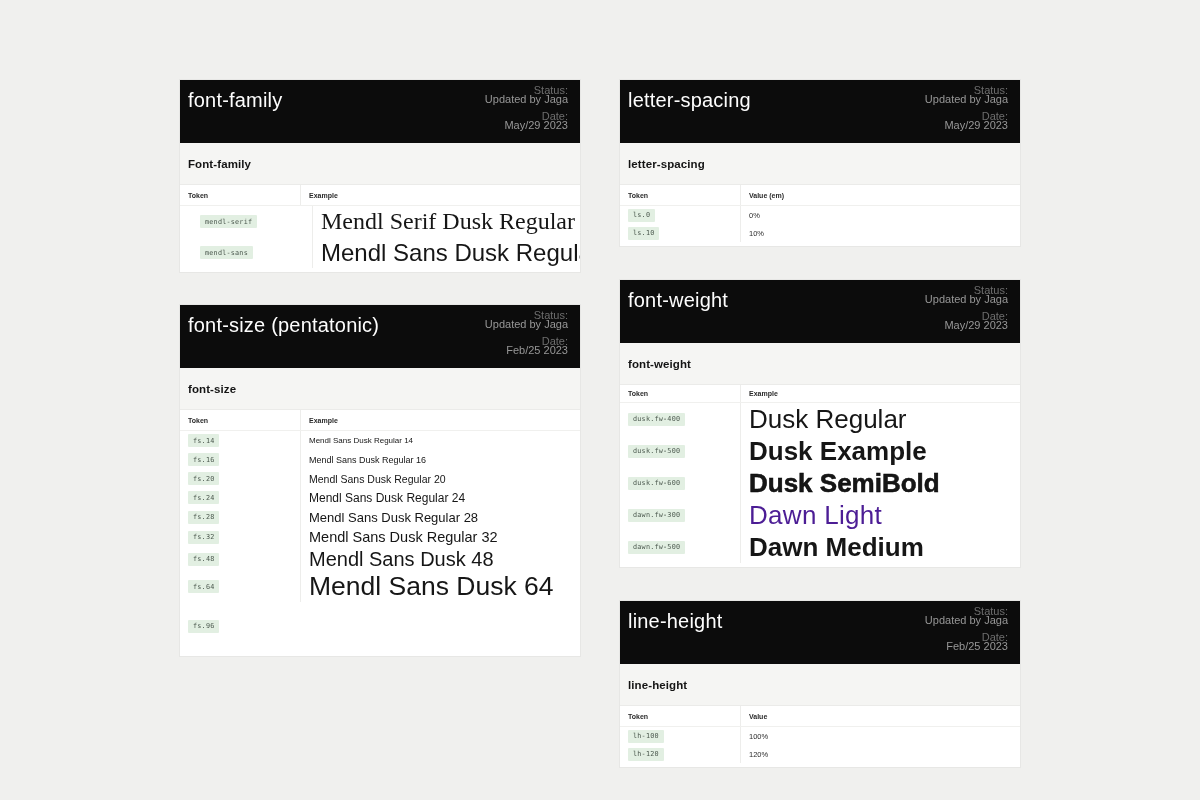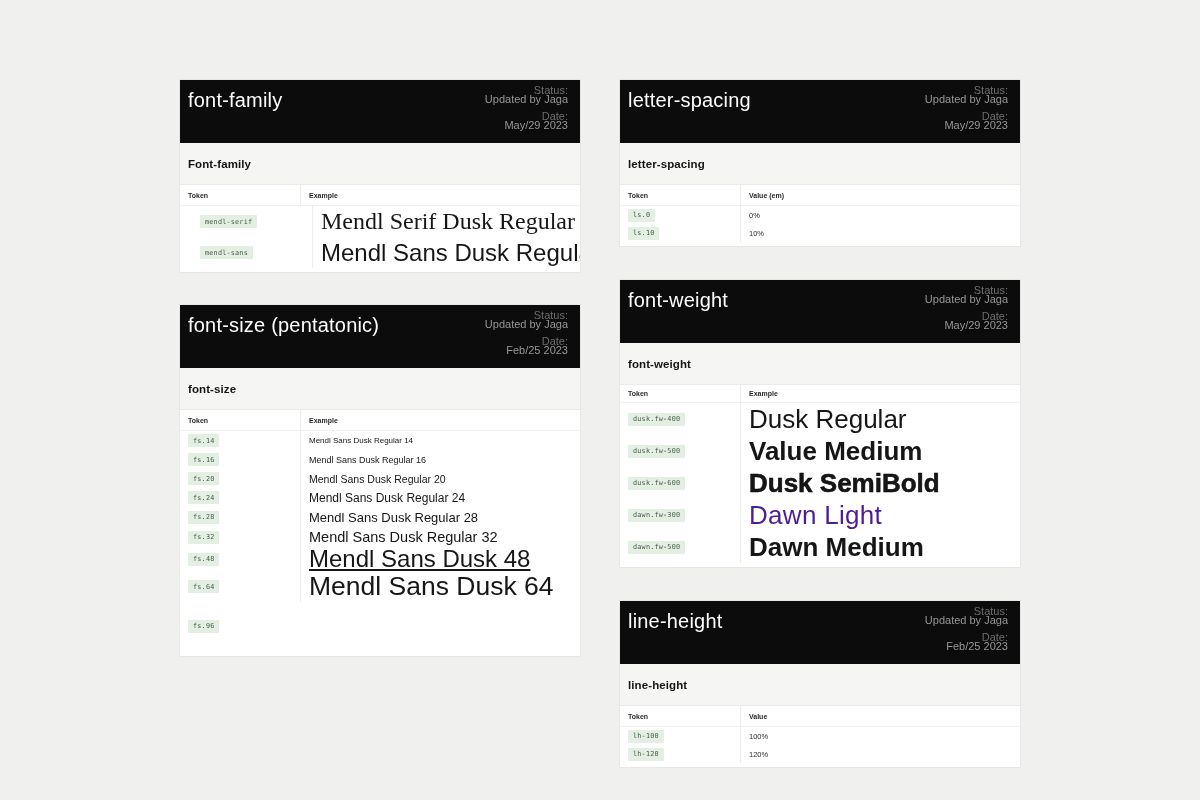--- a/index.html
+++ b/index.html
@@ -113,21 +113,21 @@
   .value-card .row { height:18px; }
   .value-card .ex { font-size:7.5px; color:#2b2b2b; }
 
   
   #card-font-size .card-table { padding-bottom:6px; }
   .h19 { height:19px; } .h20 { height:20px; } .h24 { height:24px; }
   .h31 { height:31px; } .h48 { height:48px; }
   .fs14 { font-size:8px; }    .fs16 { font-size:9px; }
   .fs20 { font-size:10.5px; } .fs24 { font-size:12px; }
   .fs28 { font-size:13px; }   .fs32 { font-size:14.5px; }
-  .fs48 { font-size:24px;text-decoration:underline; }   .fs64 { font-size:26.5px; }
+  .fs48 { font-size:20px; }   .fs64 { font-size:26.5px; }
   .fs96 { font-size:40px; letter-spacing:-0.5px; }
 
   
   #card-font-weight .thead { height:18px; }
   #card-font-weight .row { height:32px; }
   #card-font-weight .ex { font-size:26px; }
   .fw400 { font-weight:400; }
   .fw500 { font-weight:700; }
   .fw600 { font-weight:700; -webkit-text-stroke:0.5px #000; }
   .fw300 { font-weight:300; color:#4c1d95; letter-spacing:0.3px; }
@@ -327,21 +327,21 @@
         </div>
       <div class="cell cell2">
           <span class="ex fw400">Dusk Regular</span>
         </div>
     </div>
     <div class="row">
       <div class="cell">
           <span class="token-badge">dusk.fw-500</span>
         </div>
       <div class="cell cell2">
-          <span class="ex fw500">Value Medium</span>
+          <span class="ex fw500">Dusk Example</span>
         </div>
     </div>
     <div class="row">
       <div class="cell">
           <span class="token-badge">dusk.fw-600</span>
         </div>
       <div class="cell cell2">
           <span class="ex fw600">Dusk SemiBold</span>
         </div>
     </div>

